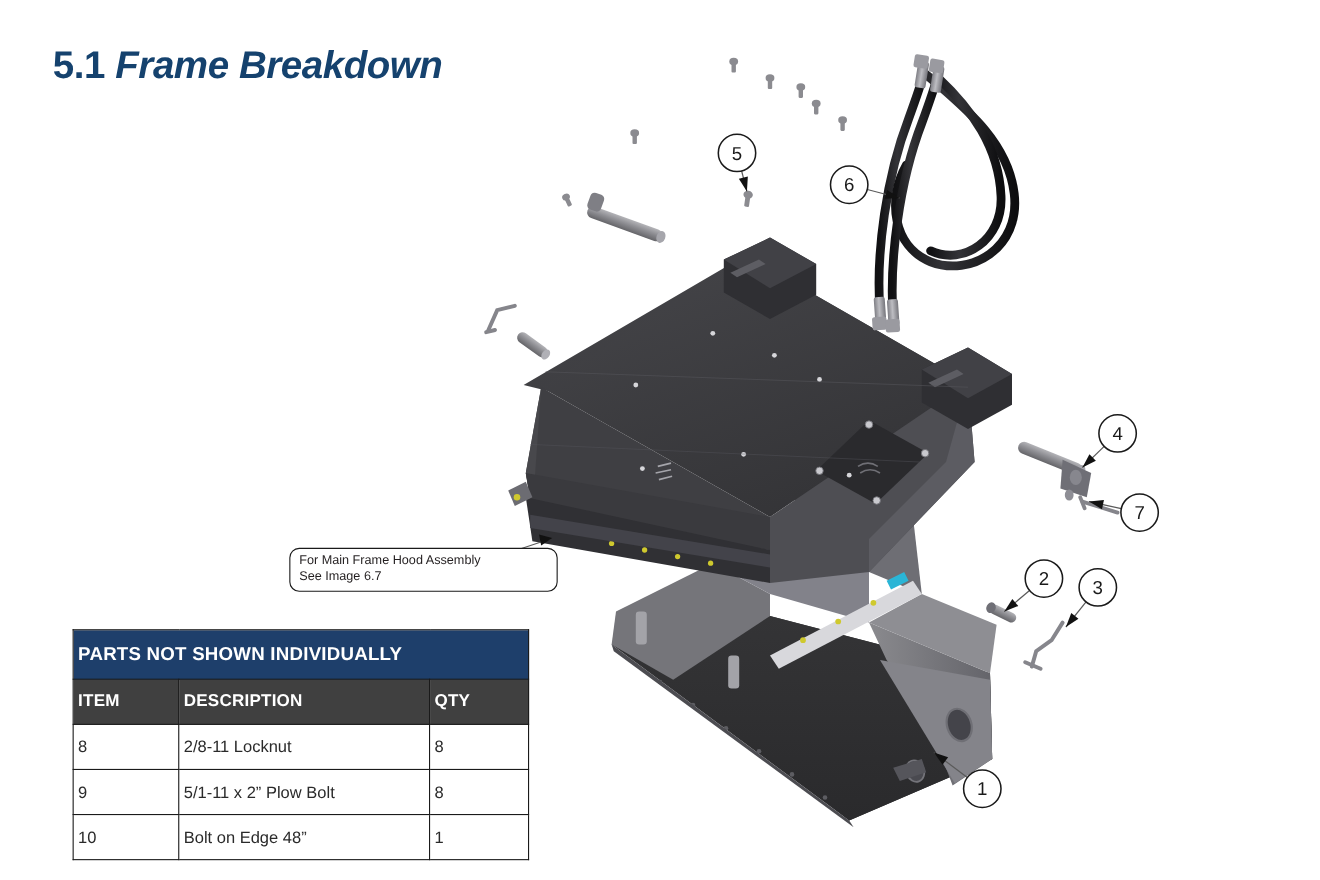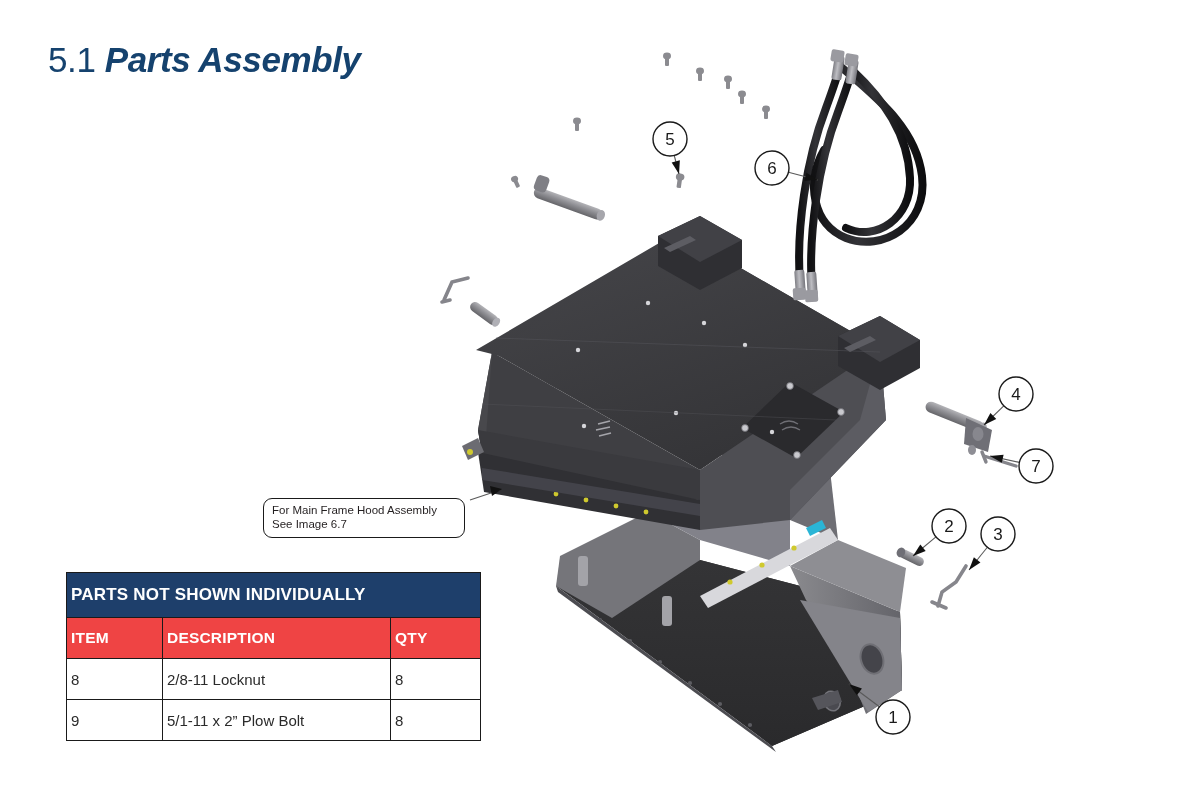--- a/index.html
+++ b/index.html
@@ -22,21 +22,21 @@
     position: absolute;
     left: 48px;
     top: 40px;
     font-size: 35px;
     font-style: italic;
     font-weight: 700;
     letter-spacing: -0.4px;
     color: #15426e;
     white-space: nowrap;
   }
-  #page-title .sec-num { font-style: normal; font-weight: 400; }
+  #page-title .sec-num { font-style: normal; font-weight: 700; }
 
   
   #parts-table {
     position: absolute;
     left: 66px;
     top: 572px;
     width: 414px;
     border-collapse: collapse;
     table-layout: fixed;
     background: #ffffff;
@@ -49,21 +49,21 @@
   }
   #parts-table .tbl-title {
     background: #1e3f6b;
     color: #ffffff;
     font-size: 17px;
     font-weight: 700;
     letter-spacing: 0.2px;
     height: 36px;
   }
   #parts-table .col-head {
-    background: #ef4444;
+    background: #404040;
     color: #ffffff;
     font-size: 15.5px;
     font-weight: 700;
     letter-spacing: 0.2px;
     height: 32px;
   }
   #parts-table .cell {
     font-size: 15px;
     color: #2a2a2a;
     height: 32px;
@@ -71,21 +71,21 @@
   }
   .col-item { width: 96px; }
   .col-desc { width: 228px; }
   .col-qty  { width: 90px; }
 
   
   #note-box {
     position: absolute;
     left: 263px;
     top: 498px;
-    width: 202px;
+    width: 244px;
     height: 40px;
     border: 1.4px solid #1a1a1a;
     border-radius: 9px;
     background: #ffffff;
     box-sizing: border-box;
     padding: 5px 0 0 8px;
     font-size: 11.5px;
     line-height: 13.5px;
     color: #231f20;
     z-index: 30;
@@ -117,21 +117,21 @@
     stroke-width: 1.1;
     fill: none;
   }
   .arrowhead { fill: #111111; }
 </style>
 </head>
 <body>
 
 <div id="page-title">
   <span class="sec-num">5.1</span>
-  <span>Parts Assembly</span>
+  <span>Frame Breakdown</span>
 </div>
 
 <svg id="illustration" viewBox="0 0 1200 800" xmlns="http://www.w3.org/2000/svg">
   <defs>
     <linearGradient id="gHoodTop" x1="0" y1="0" x2="0.6" y2="1">
       <stop offset="0%" stop-color="#46464a"></stop>
       <stop offset="100%" stop-color="#343437"></stop>
     </linearGradient>
     <linearGradient id="gFrame" x1="0" y1="0" x2="1" y2="1">
       <stop offset="0%" stop-color="#8e8e92"></stop>
@@ -452,14 +452,19 @@
       <tr>
         <td class="cell">8</td>
         <td class="cell">2/8-11 Locknut</td>
         <td class="cell">8</td>
       </tr>
       <tr>
         <td class="cell">9</td>
         <td class="cell">5/1-11 x 2” Plow Bolt</td>
         <td class="cell">8</td>
       </tr>
+      <tr>
+        <td class="cell">10</td>
+        <td class="cell">Bolt on Edge 48”</td>
+        <td class="cell">1</td>
+      </tr>
     </tbody>
 </table>
 
 </body></html>

